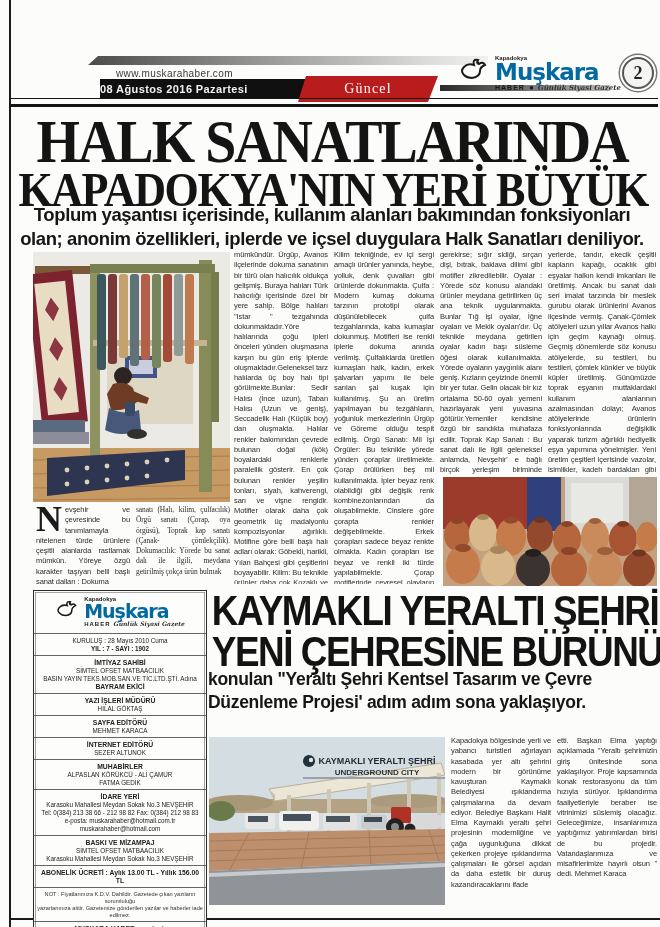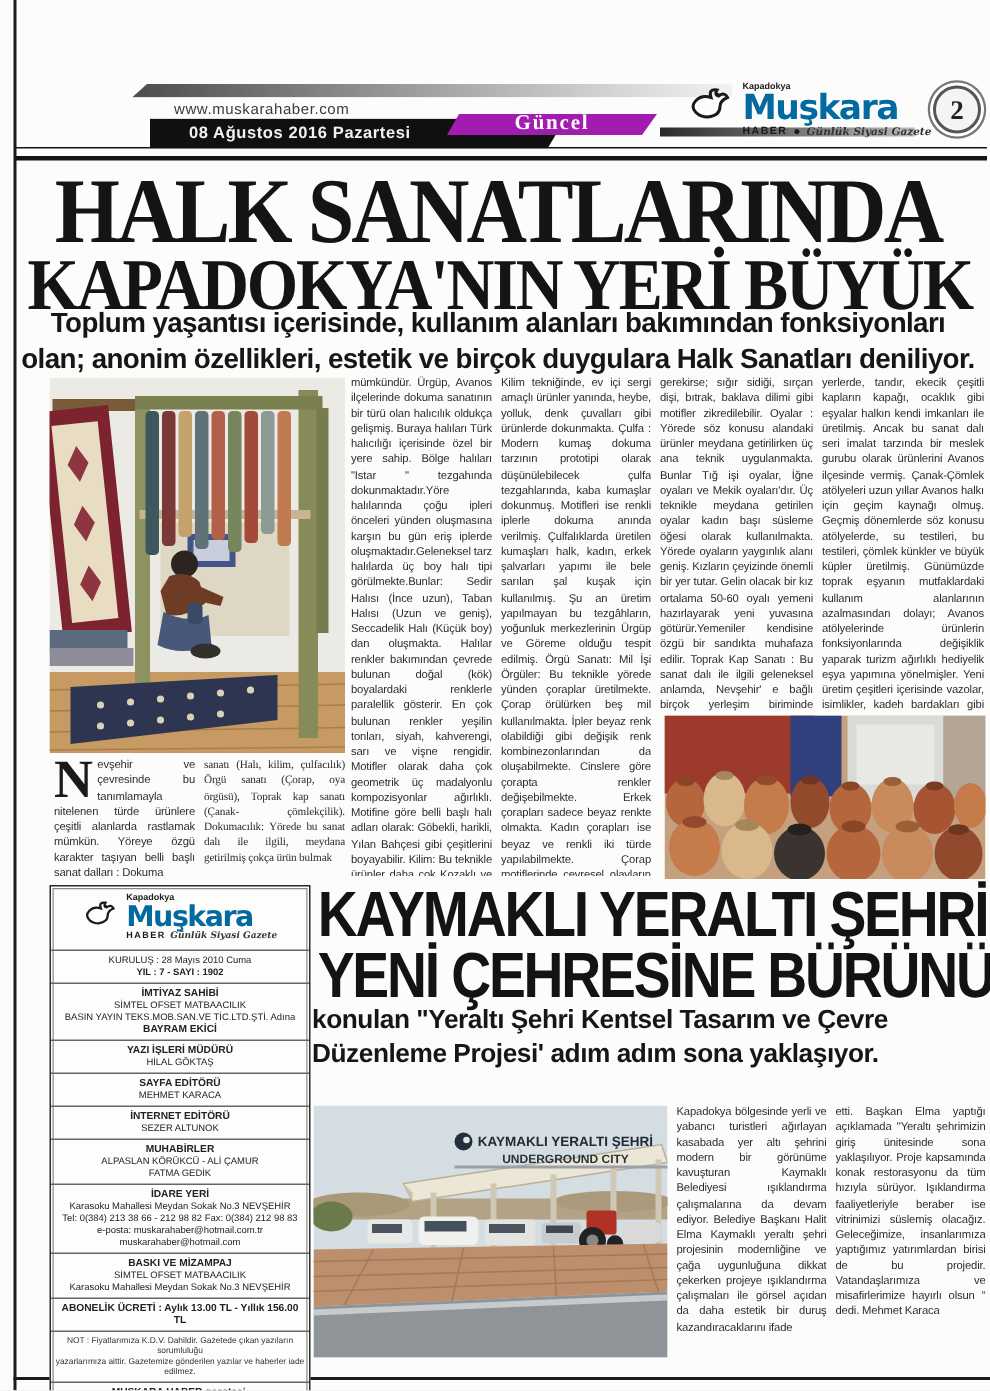--- a/index.html
+++ b/index.html
@@ -7,25 +7,25 @@
         font-family:"Liberation Sans",sans-serif;color:#1c1c1c;}
   .edge-left{position:absolute;left:9px;top:0;width:2px;height:927px;background:#1b1b1b;}
   .edge-bottom{position:absolute;left:9px;top:918px;width:651px;height:2px;background:#1b1b1b;}
   .abs{position:absolute;}
 
   
   .grad-bar{height:9px;background:linear-gradient(90deg,#4c4c4c,#9a9a9a 45%,#dcdcdc 85%,#f2f2f2);}
   .grad-bar.skew{clip-path:polygon(10px 0,100% 0,100% 100%,0 100%);}
   .website{font-size:10px;color:#3a3a3a;letter-spacing:.4px;text-align:center;}
   .datebar{background:#101010;color:#f2f2f2;font-size:11px;font-weight:bold;
-           display:flex;align-items:center;padding:0 26px;height:20px;
+           display:flex;align-items:center;padding:0 0;height:20px;
            clip-path:polygon(0 0,100% 0,calc(100% - 12px) 100%,0 100%);letter-spacing:.4px;}
-  .guncel{background:#a21caf;color:#fff;height:14px;display:flex;align-items:center;justify-content:center;
+  .guncel{background:#b91c1c;color:#fff;height:26px;display:flex;align-items:center;justify-content:center;
           clip-path:polygon(8px 0,100% 0,calc(100% - 10px) 100%,0 100%);
-          font-weight:bold;font-size:14px;letter-spacing:1.2px;font-family:"Liberation Serif",serif;}
+          font-weight:normal;font-size:14px;letter-spacing:1.2px;font-family:"Liberation Serif",serif;}
   .thinline{height:5px;border-top:1.5px solid #141414;border-bottom:3px solid #141414;}
 
   .brand{display:flex;align-items:flex-start;}
   .brand-name{font-family:"DejaVu Sans",sans-serif;font-weight:bold;font-size:23px;line-height:22px;
               letter-spacing:-1px;color:#0369a1;}
   .brand-region{font-size:6px;font-weight:bold;color:#222;line-height:6px;}
   .brand-sub{font-size:7px;font-weight:bold;letter-spacing:1px;color:#191919;}
   .brand-slogan{font-family:"DejaVu Serif",serif;font-style:italic;font-size:7px;color:#333;font-weight:bold;}
   .pagenum{width:28px;height:28px;border:2px solid #555;border-radius:50%;box-shadow:0 0 0 2px #fff,0 0 0 3.5px #777;
            display:flex;align-items:center;justify-content:center;background:#f4f4f2;
@@ -85,21 +85,21 @@
       </div>
     </span>
   </div>
   <div class="abs pagenum" style="left:622px;top:57px;">2</div>
   <div class="abs thinline" style="left:10px;top:98px;width:648px;"></div>
 
   <div class="abs hl1" style="left:12px;top:106px;font-size:57px;">HALK SANATLARINDA</div>
   <div class="abs hl1" style="left:12px;top:162px;font-size:45px;letter-spacing:-1.5px;">KAPADOKYA'NIN YERİ BÜYÜK</div>
   <div class="abs sub1" style="left:14px;top:203px;width:636px;">
     <div>Toplum yaşantısı içerisinde, kullanım alanları bakımından fonksiyonları</div>
-    <div>olan; anonim özellikleri, estetik ve birçok duygulara Halk Sanatları deniliyor.</div>
+    <div>olan; anonim özellikleri, iplerde ve içsel duygulara Halk Sanatları deniliyor.</div>
   </div>
 
   <div class="abs" style="left:33px;top:252px;">
     <svg class="photo" width="197" height="250" viewBox="0 0 197 250">
       <rect width="197" height="250" fill="#eceae5"></rect>
       <rect y="196" width="197" height="54" fill="#c79a63"></rect>
       <g stroke="#a87d4c" stroke-width="1">
         <line x1="0" y1="208" x2="197" y2="204"></line>
           <line x1="0" y1="222" x2="197" y2="218"></line>
         <line x1="0" y1="236" x2="197" y2="233"></line>

